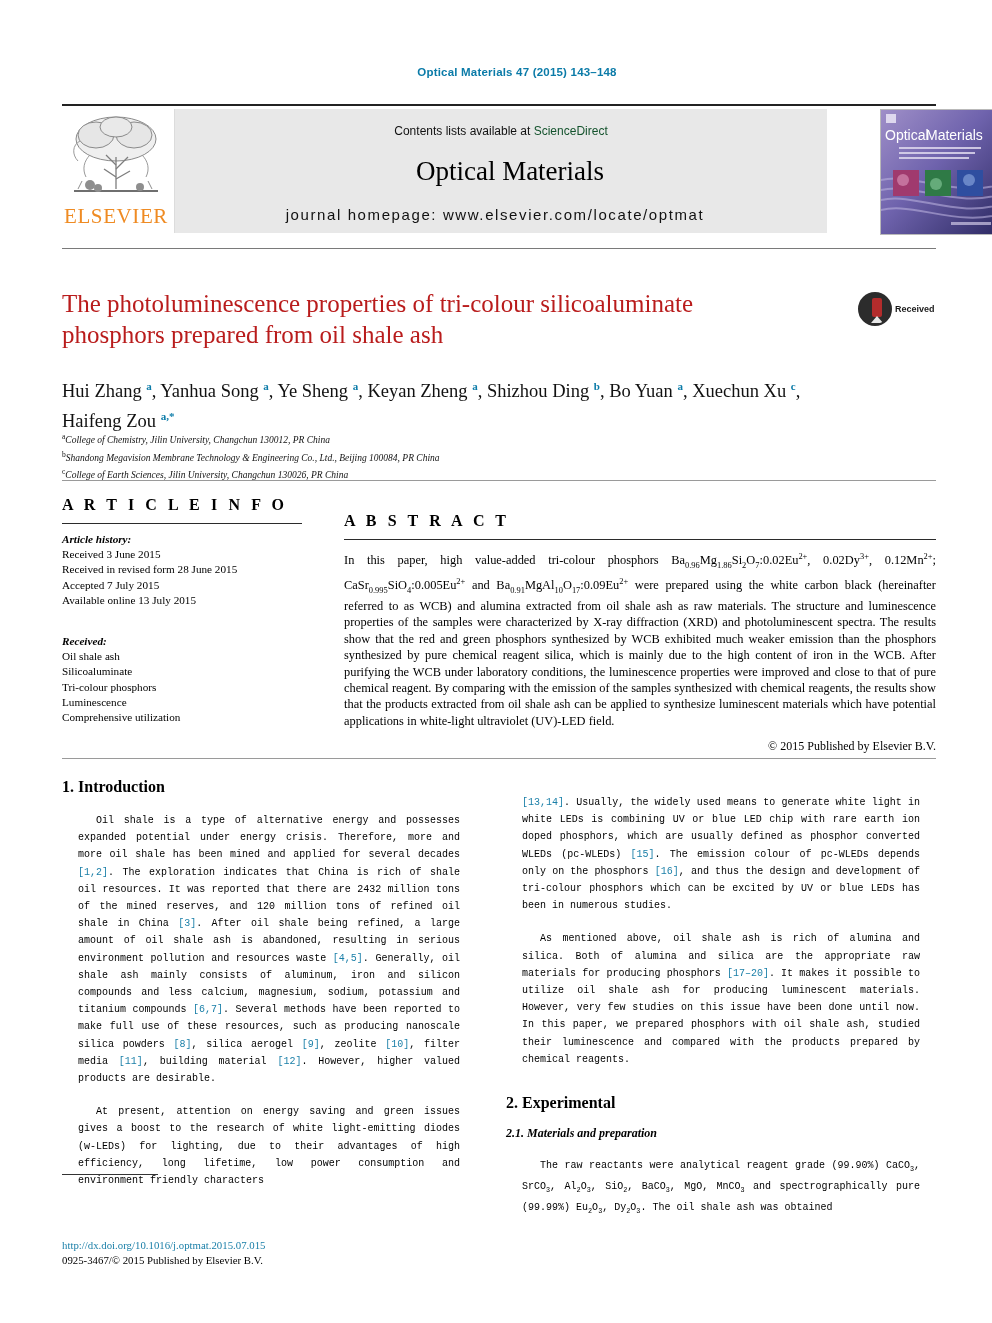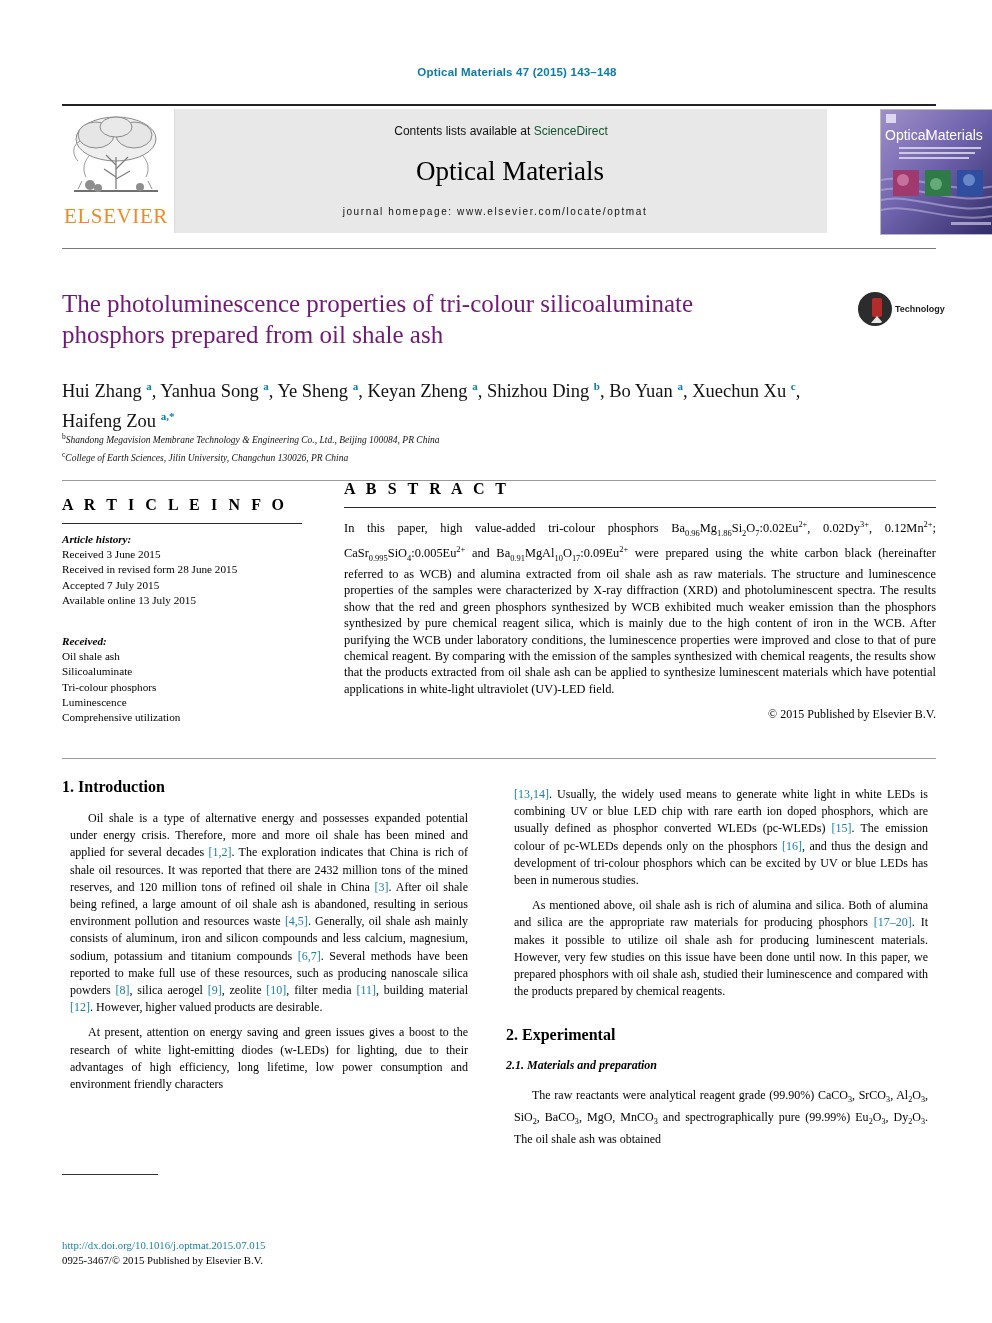--- a/index.html
+++ b/index.html
@@ -93,21 +93,21 @@
     text-align: center;
     font-family: "Liberation Serif", serif;
     font-size: 27px;
     color: #000;
   }
   .banner-home {
     position: absolute;
     top: 97px; left: 0; width: 640px;
     text-align: center;
     font-family: "Liberation Sans", sans-serif;
-    font-size: 10px;
+    font-size: 15px;
     letter-spacing: 1.6px;
     color: #111;
   }
   .cover-thumb {
     position: absolute;
     left: 818px; top: 3px;
     width: 118px;
     height: 124px;
     border: 1px solid #b9b9b9;
     overflow: hidden;
@@ -121,21 +121,21 @@
     width: 874px;
     border-top: 1px solid #7a7a7a;
   }
   .article-title {
     position: absolute;
     left: 62px; top: 288px;
     width: 720px;
     font-family: "Liberation Serif", serif;
     font-size: 25px;
     line-height: 31px;
-    color: #701a75;
+    color: #b91c1c;
   }
   .crossmark {
     position: absolute;
     left: 858px; top: 292px;
     width: 78px;
     height: 40px;
   }
   .crossmark-icon {
     position: absolute;
     left: 0; top: 0;
@@ -213,21 +213,21 @@
     font-weight: bold;
     letter-spacing: 3.6px;
   }
   .info-col {
     position: absolute;
     left: 62px; top: 496px;
     width: 240px;
   }
   .abstract-col {
     position: absolute;
-    left: 344px; top: 480px;
+    left: 344px; top: 512px;
     width: 592px;
   }
   .rule-thin {
     border-top: 1px solid #2b2b2b;
     margin: 9px 0 8px 0;
   }
   .info-block {
     font-family: "Liberation Serif", serif;
     font-size: 11.2px;
     line-height: 15.2px;
@@ -278,25 +278,25 @@
     margin-top: 26px;
   }
   h3.body-subhead {
     font-family: "Liberation Serif", serif;
     font-size: 12px;
     font-weight: bold;
     font-style: italic;
     margin: 0 0 14px 0;
   }
   p.body-par {
-    font-family: Liberation Serif, serif;
-    font-size: 12px;
+    font-family: Liberation Mono, monospace;
+    font-size: 10px;
     line-height: 17.2px;
     text-align: justify;
-    margin: 8px;
+    margin: 16px;
     text-indent: 18px;
   }
   p.body-par.cont {
     text-indent: 0;
   }
   .ref {
     color: #1a7fa8;
   }
 
   
@@ -420,26 +420,27 @@
 
   <div class="title-rule"></div>
 
   <div class="article-title">The photoluminescence properties of tri-colour silicoaluminate phosphors prepared from oil shale ash</div>
 
   <div class="crossmark">
     <div class="crossmark-icon">
       <div class="bar"></div>
         <div class="tri"></div>
     </div>
-    <div class="crossmark-label">Technology</div>
+    <div class="crossmark-label">Received</div>
   </div>
 
   <div class="authors"><span>Hui Zhang </span><span class="aff-marker">a</span>, <span>Yanhua Song </span><span class="aff-marker">a</span>, <span>Ye Sheng </span><span class="aff-marker">a</span>, <span>Keyan Zheng </span><span class="aff-marker">a</span>, <span>Shizhou Ding </span><span class="aff-marker">b</span>, <span>Bo Yuan </span><span class="aff-marker">a</span>, <span>Xuechun Xu </span><span class="aff-marker">c</span>, <span>Haifeng Zou </span><span class="aff-marker">a,*</span></div>
 
   <div class="affiliations">
+      <div><sup>a</sup>College of Chemistry, Jilin University, Changchun 130012, PR China</div>
       <div><sup>b</sup>Shandong Megavision Membrane Technology &amp; Engineering Co., Ltd., Beijing 100084, PR China</div>
       <div><sup>c</sup>College of Earth Sciences, Jilin University, Changchun 130026, PR China</div>
     </div>
 
   <div class="info-rule-top"></div>
 
   <div class="info-col">
     <div class="secthead">A R T I C L E   I N F O</div>
     <div class="rule-thin"></div>
     <div class="info-block">

